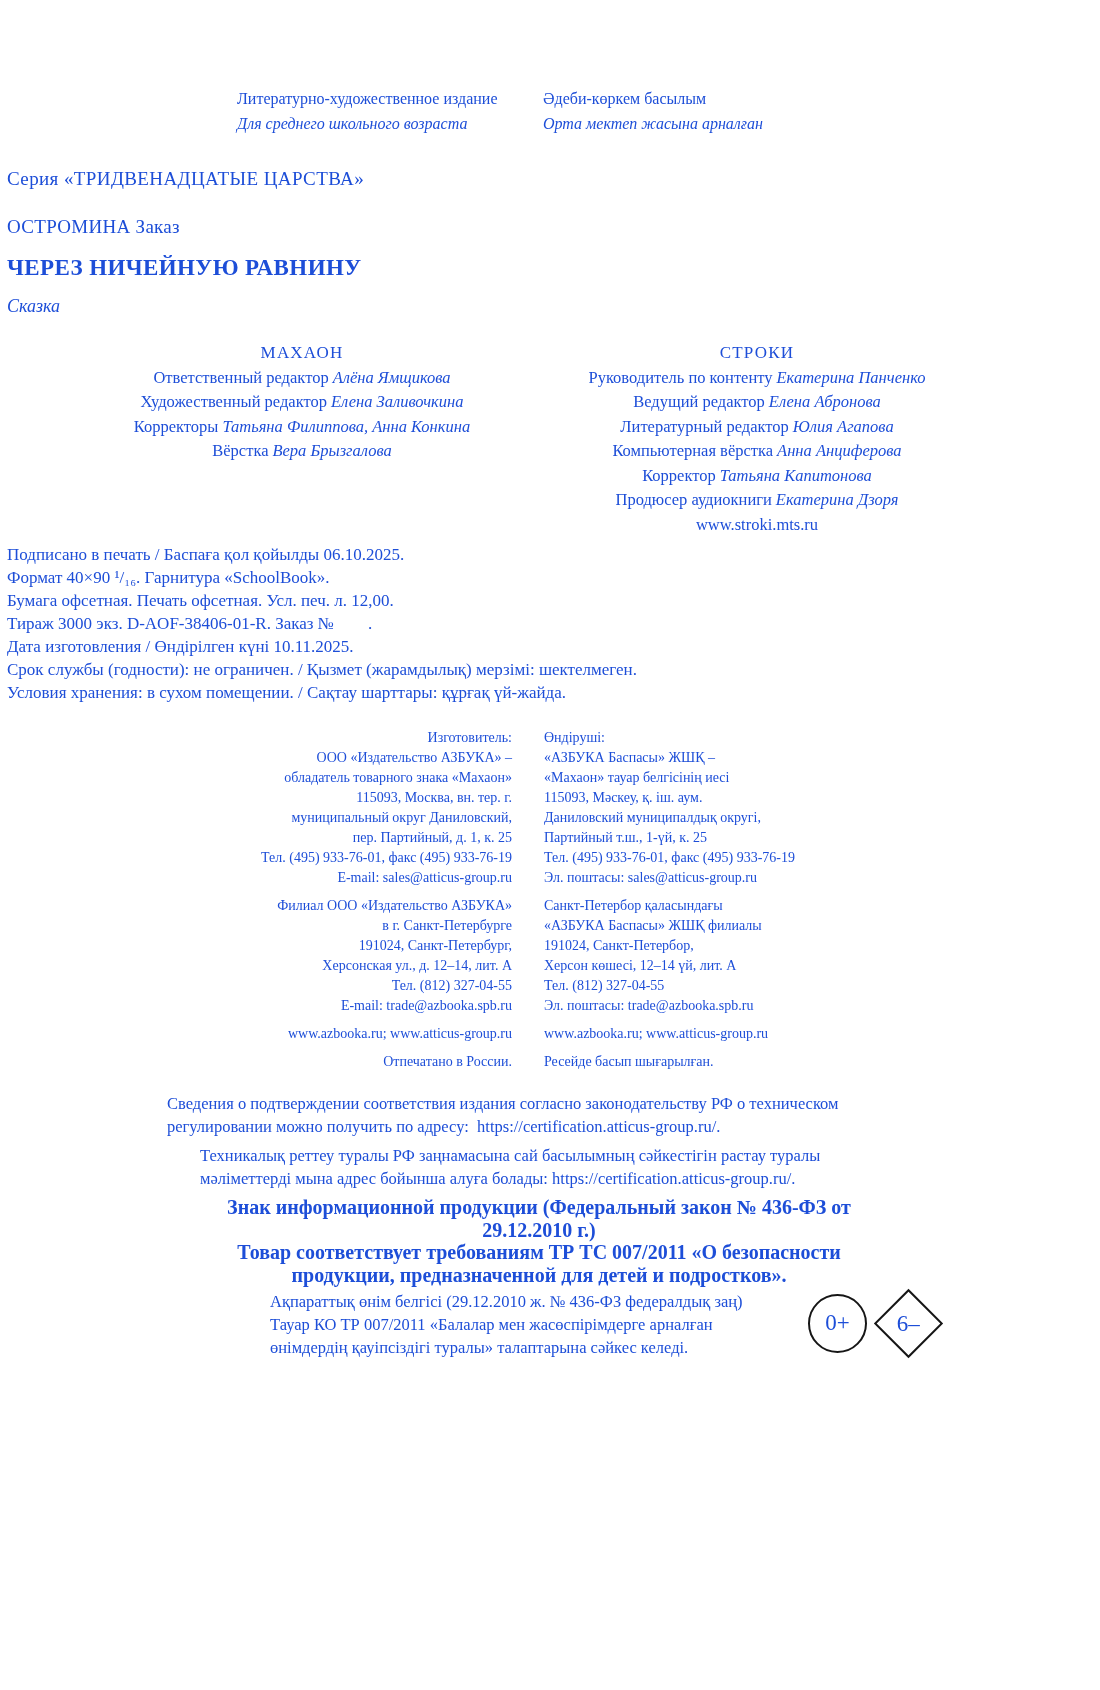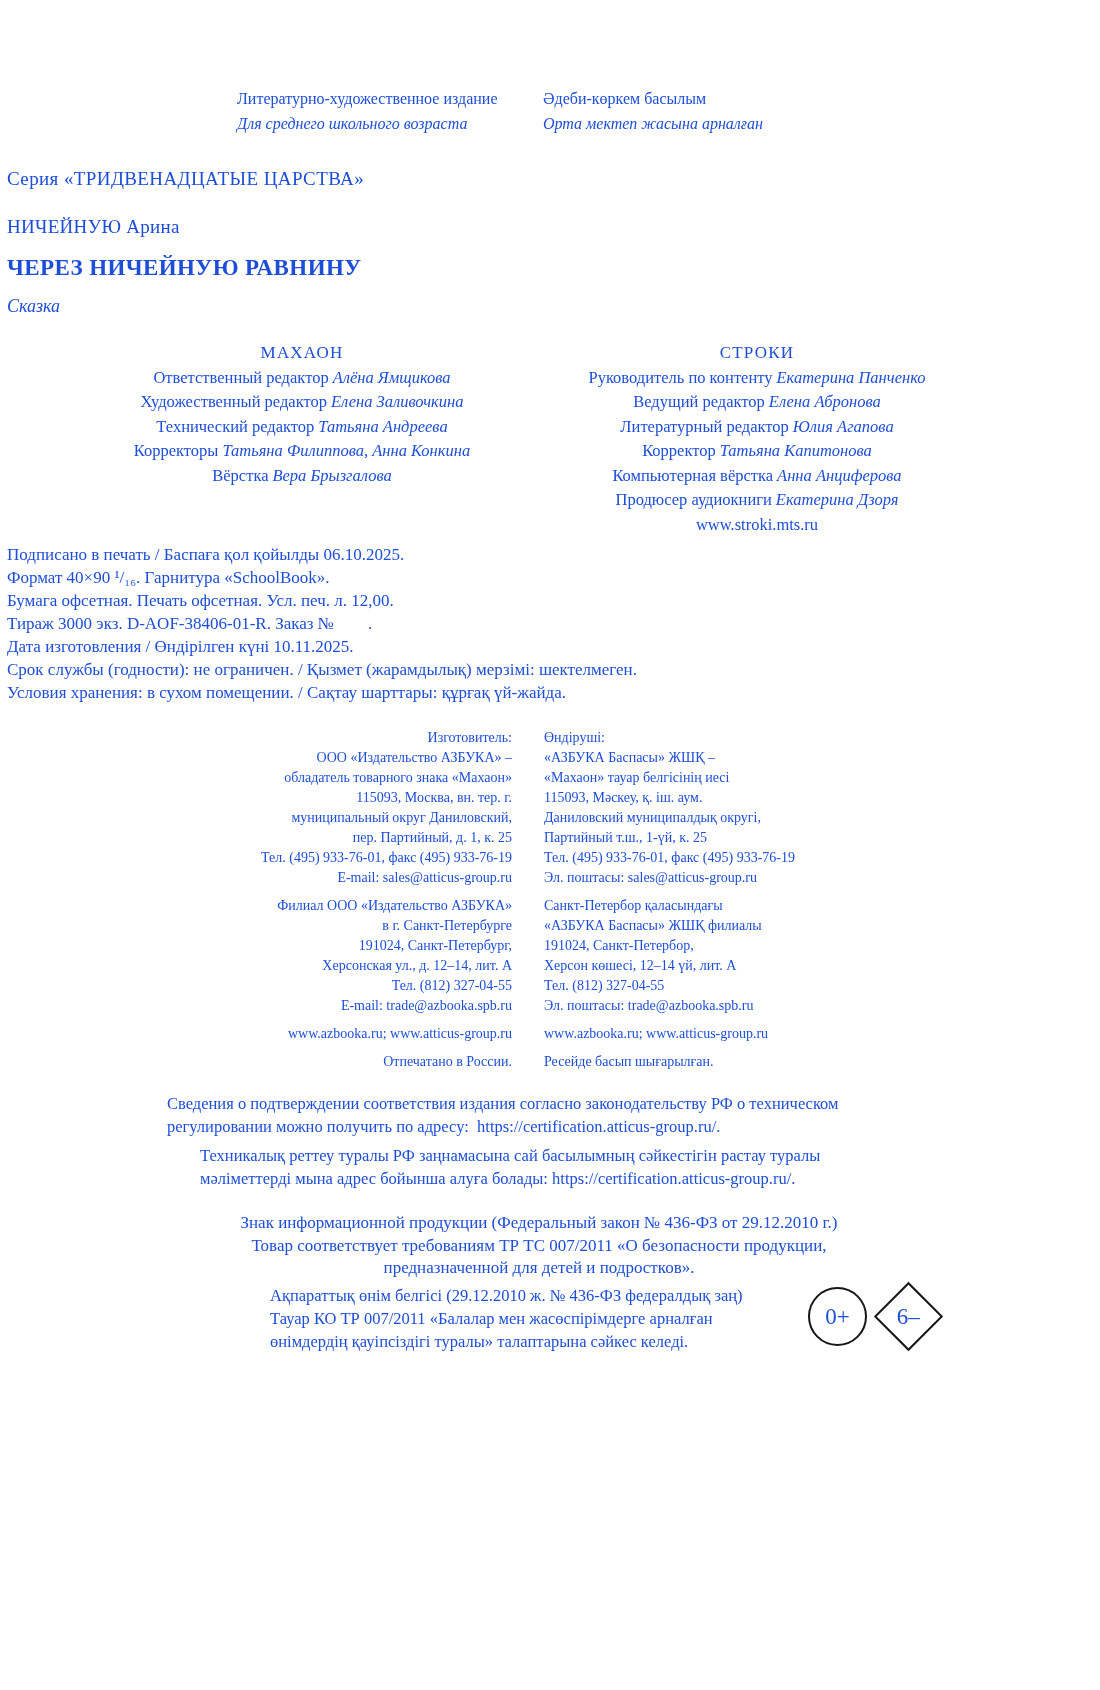--- a/index.html
+++ b/index.html
@@ -35,21 +35,21 @@
 
   .mfr { display:flex; margin-top:24px; font-size:14px; line-height:20px; }
   .mfr-left  { width:505px; text-align:right; }
   .mfr-right { width:563px; margin-left:32px; text-align:left; }
   .mfr p { white-space:pre-line; margin:0 0 8px 0; }
 
   .cert { font-size:16.5px; line-height:23px; }
   .cert-ru { margin:12px 0 0 160px; width:740px; }
   .cert-kz { margin:6px 0 0 193px; width:660px; }
 
-  .sign-ru { margin:22px 0 0 212px; width:640px; text-align:center; font-size:17px; line-height:22.5px; }
+  .sign-ru { margin:6px 0 0 212px; width:640px; text-align:center; font-size:20px; line-height:22.5px;font-weight:bold; }
   .sign-kz-wrap { position:relative; margin-top:4px; }
   .sign-kz { margin-left:263px; width:520px; text-align:left; font-size:16.5px; line-height:23px; }
 
   .age-icons { position:absolute; top:2px; right:168px; display:flex; align-items:center; gap:10px; }
   .age-circle {
     width:55px; height:55px; border:2.5px solid #161616; border-radius:50%;
     display:flex; align-items:center; justify-content:center; font-size:23px;
   }
   .diamond-box { width:62px; height:62px; display:flex; align-items:center; justify-content:center; }
   .age-diamond {
@@ -68,40 +68,39 @@
       <div>Литературно-художественное издание</div>
       <div class="it">Для среднего школьного возраста</div>
     </div>
     <div class="tn-col">
       <div>Әдеби-көркем басылым</div>
       <div class="it">Орта мектеп жасына арналған</div>
     </div>
   </div>
 
   <div class="cw series">Серия «ТРИДВЕНАДЦАТЫЕ ЦАРСТВА»</div>
-  <div class="cw author">НИЧЕЙНУЮ Арина</div>
+  <div class="cw author">ОСТРОМИНА Заказ</div>
   <div class="cw title">ЧЕРЕЗ НИЧЕЙНУЮ РАВНИНУ</div>
   <div class="cw subtitle it">Сказка</div>
 
   <div class="staff">
     <div class="staff-left">
       <div class="staff-head">МАХАОН</div>
       <div><span>Ответственный редактор</span><span class="nm">Алёна Ямщикова</span></div>
       <div><span>Художественный редактор</span><span class="nm">Елена Заливочкина</span></div>
-      <div><span>Технический редактор</span><span class="nm">Татьяна Андреева</span></div>
       <div><span>Корректоры</span><span class="nm">Татьяна Филиппова, Анна Конкина</span></div>
       <div><span>Вёрстка</span><span class="nm">Вера Брызгалова</span></div>
     </div>
     <div class="staff-right">
       <div class="staff-head">СТРОКИ</div>
       <div><span>Руководитель по контенту</span><span class="nm">Екатерина Панченко</span></div>
       <div><span>Ведущий редактор</span><span class="nm">Елена Абронова</span></div>
       <div><span>Литературный редактор</span><span class="nm">Юлия Агапова</span></div>
+      <div><span>Компьютерная вёрстка</span><span class="nm">Анна Анциферова</span></div>
       <div><span>Корректор</span><span class="nm">Татьяна Капитонова</span></div>
-      <div><span>Компьютерная вёрстка</span><span class="nm">Анна Анциферова</span></div>
       <div><span>Продюсер аудиокниги</span><span class="nm">Екатерина Дзоря</span></div>
       <div class="staff-site">www.stroki.mts.ru</div>
     </div>
   </div>
 
   <div class="cw print-info">
     <div>Подписано в печать / Баспаға қол қойылды 06.10.2025.</div>
     <div>Формат 40×90 ¹/₁₆. Гарнитура «SchoolBook».</div>
     <div>Бумага офсетная. Печать офсетная. Усл. печ. л. 12,00.</div>
     <div>Тираж 3000 экз. D-AOF-38406-01-R. Заказ №&nbsp;&nbsp;&nbsp;&nbsp;&nbsp;&nbsp;&nbsp;&nbsp;.</div>

